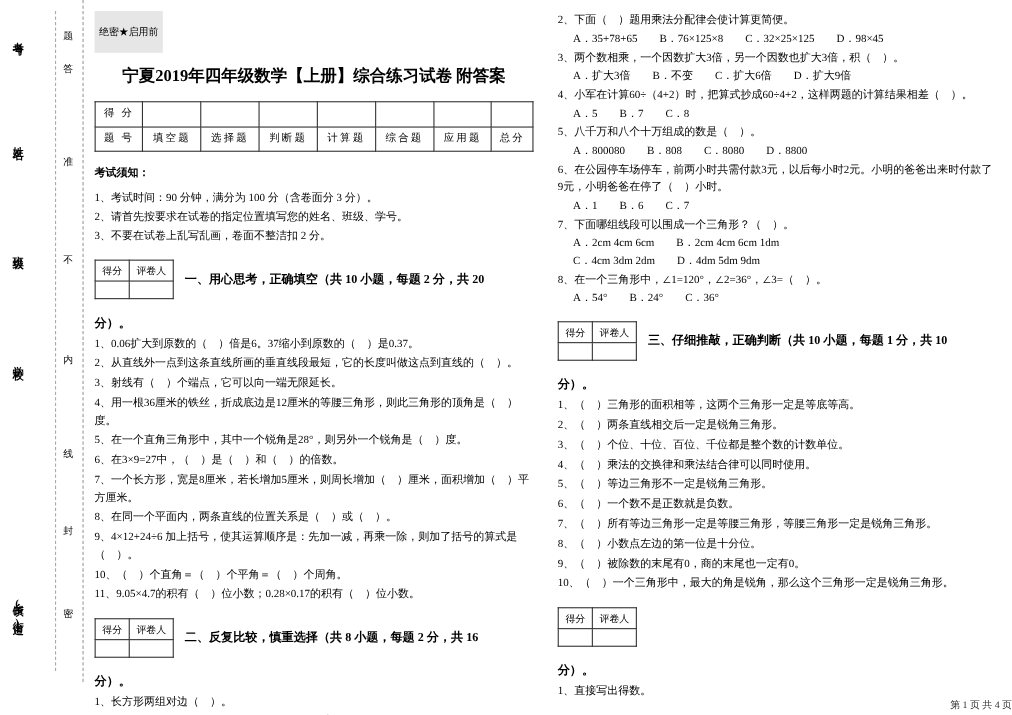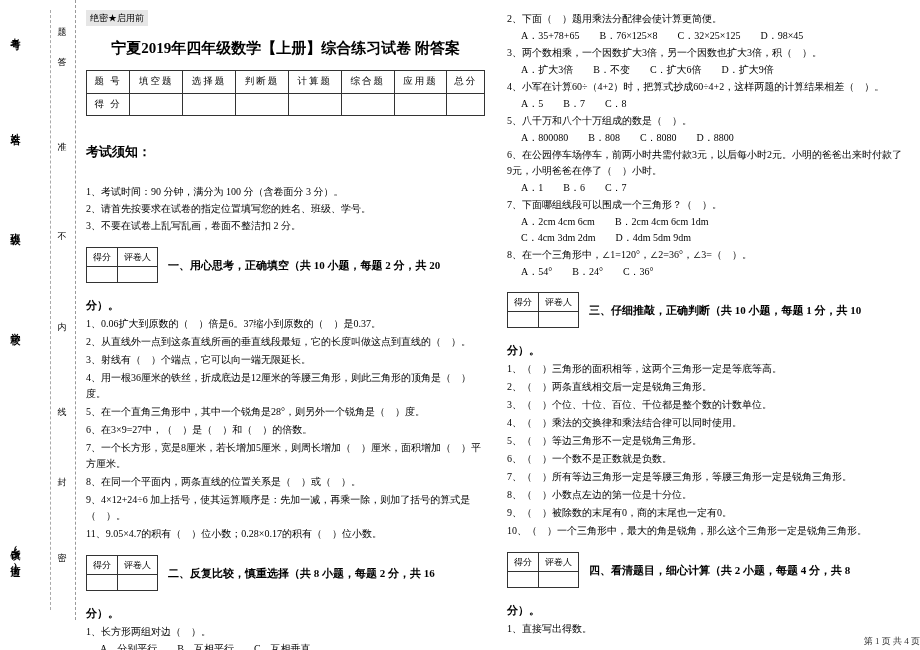--- a/index.html
+++ b/index.html
@@ -51,36 +51,36 @@
     height: 610px;
     display: flex;
     gap: 22px;
   }
   .col {
     flex: 1;
     display: flex;
     flex-direction: column;
     line-height: 1.6;
   }
-  .secret { background:#e6e6e6; padding:1px 4px; display:inline-block; font-size:9px; }
+  .secret { background:#e6e6e6; padding:12px 4px; display:inline-block; font-size:9px; }
   h1.title { font-size: 15px; font-weight: bold; text-align: center; margin: 10px 0 10px; }
   table.score {
     border-collapse: collapse;
     width: 100%;
     margin-bottom: 8px;
   }
   table.score td, table.score th {
     border: 1px solid #333;
     text-align: center;
     padding: 3px 2px;
     font-size: 9.5px;
     font-weight: normal;
     letter-spacing: 2px;
   }
-  .subhead { font-weight: bold; font-size: 13px; margin: 18px 0; }
+  .subhead { font-weight: bold; font-size: 10px; margin: 4px 0; }
   .note-list { margin: 2px 0 6px 0; }
   table.scorer {
     border-collapse: collapse;
     margin: 6px 0 4px 0;
   }
   table.scorer td {
     border: 1px solid #333;
     padding: 2px 6px;
     font-size: 9px;
     min-width: 26px;
@@ -129,39 +129,39 @@
 
 <div class="cols">
 
   <div class="col">
     <div><span class="secret">绝密★启用前</span></div>
     <h1 class="title">宁夏2019年四年级数学【上册】综合练习试卷 附答案</h1>
 
     <table class="score">
       <tbody>
           <tr>
+        <td>得 分</td>
+        <td></td>
+        <td></td>
+        <td></td>
+        <td></td>
+        <td></td>
+        <td></td>
+        <td></td>
+      </tr>
+      <tr>
         <td>题 号</td>
         <td>填空题</td>
         <td>选择题</td>
         <td>判断题</td>
         <td>计算题</td>
         <td>综合题</td>
         <td>应用题</td>
         <td>总分</td>
       </tr>
-      <tr>
-        <td>得 分</td>
-        <td></td>
-        <td></td>
-        <td></td>
-        <td></td>
-        <td></td>
-        <td></td>
-        <td></td>
-      </tr>
     </tbody>
       </table>
 
     <div class="subhead">考试须知：</div>
     <div class="note-list">
       <div class="item">1、考试时间：90 分钟，满分为 100 分（含卷面分 3 分）。</div>
       <div class="item">2、请首先按要求在试卷的指定位置填写您的姓名、班级、学号。</div>
       <div class="item">3、不要在试卷上乱写乱画，卷面不整洁扣 2 分。</div>
     </div>
 
@@ -186,20 +186,21 @@
 
     <div class="item">1、0.06扩大到原数的（　）倍是6。37缩小到原数的（　）是0.37。</div>
     <div class="item">2、从直线外一点到这条直线所画的垂直线段最短，它的长度叫做这点到直线的（　）。</div>
     <div class="item">3、射线有（　）个端点，它可以向一端无限延长。</div>
     <div class="item">4、用一根36厘米的铁丝，折成底边是12厘米的等腰三角形，则此三角形的顶角是（　）度。</div>
     <div class="item">5、在一个直角三角形中，其中一个锐角是28°，则另外一个锐角是（　）度。</div>
     <div class="item">6、在3×9=27中，（　）是（　）和（　）的倍数。</div>
     <div class="item">7、一个长方形，宽是8厘米，若长增加5厘米，则周长增加（　）厘米，面积增加（　）平方厘米。</div>
     <div class="item">8、在同一个平面内，两条直线的位置关系是（　）或（　）。</div>
     <div class="item">9、4×12+24÷6 加上括号，使其运算顺序是：先加一减，再乘一除，则加了括号的算式是（　）。</div>
+    <div class="item">10、（　）个直角＝（　）个平角＝（　）个周角。</div>
     <div class="item">11、9.05×4.7的积有（　）位小数；0.28×0.17的积有（　）位小数。</div>
 
     <div class="wrap-inline" style="margin-top:6px">
       <table class="scorer">
         <tbody>
             <tr>
               <td>得分</td>
               <td>评卷人</td>
             </tr>
         <tr>
@@ -314,23 +315,20 @@
             <tr>
               <td>得分</td>
               <td>评卷人</td>
             </tr>
         <tr>
               <td></td>
               <td></td>
             </tr>
       </tbody>
         </table>
-      <div class="sect-block">
-        <span class="sect-title">四、看清题目，细心计算（共 2 小题，每题 4 分，共 8</span>
-      </div>
     </div>
     <div class="big-gap">分）。</div>
 
     <div class="item">1、直接写出得数。</div>
   </div>
 </div>
 
 <div class="footer">第 1 页 共 4 页</div>
 
 </body></html>

